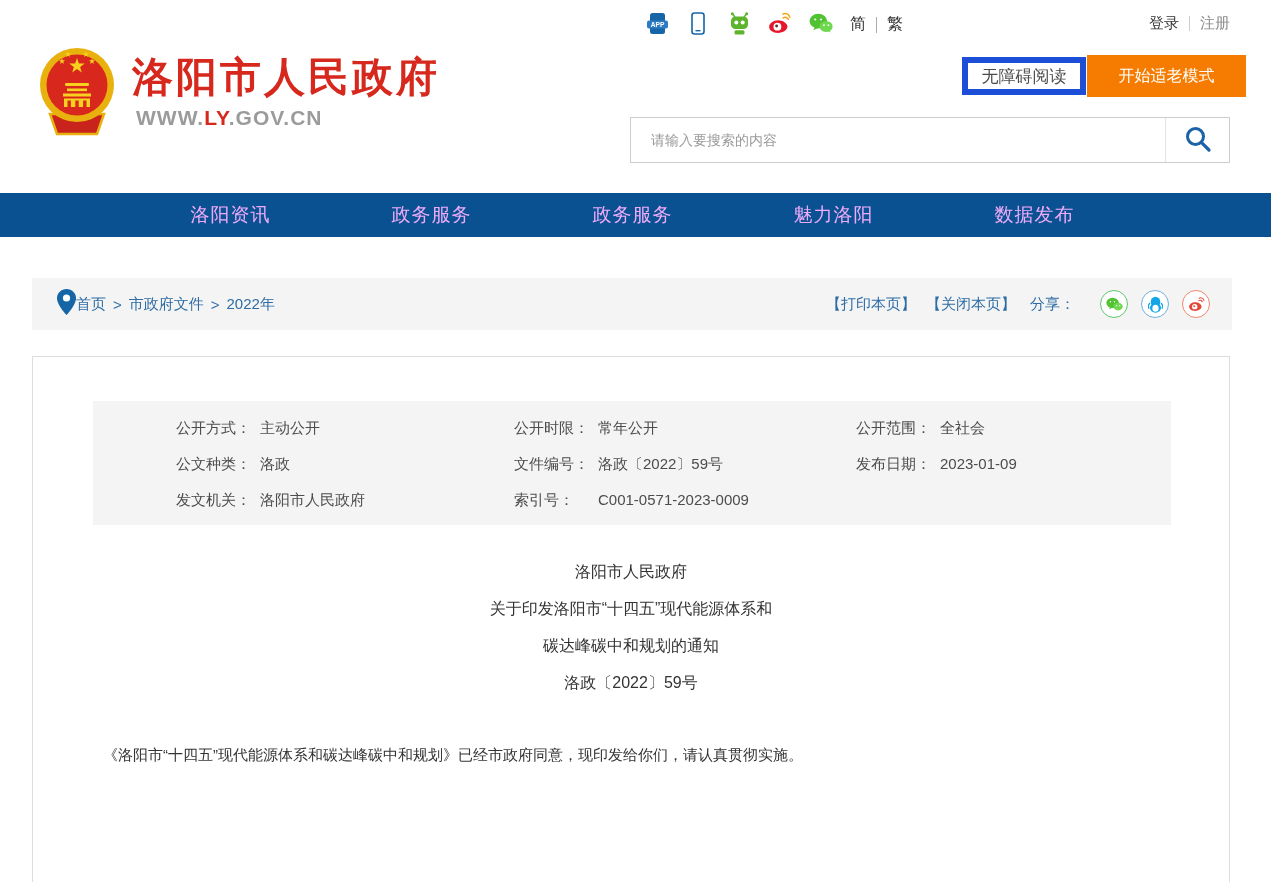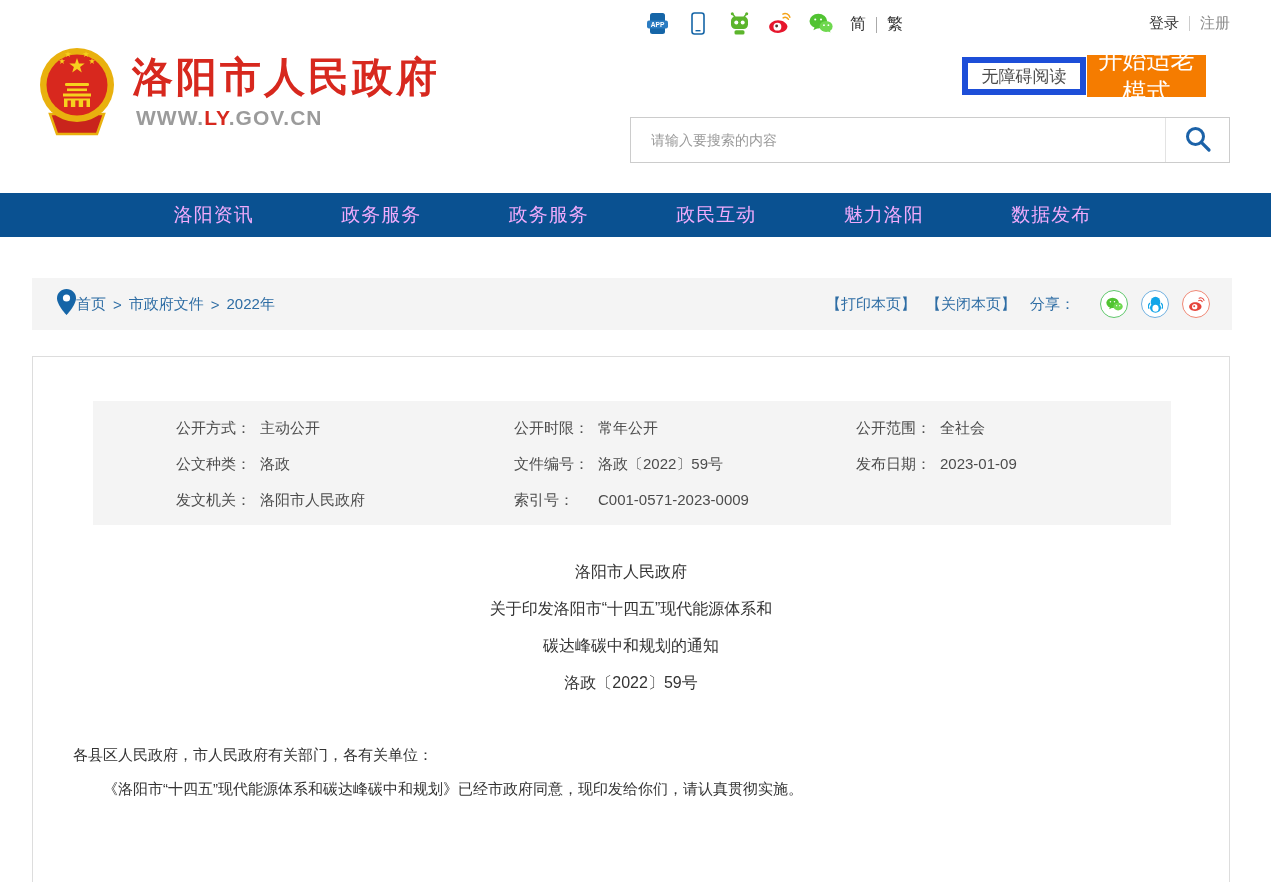--- a/index.html
+++ b/index.html
@@ -18,22 +18,22 @@
   .account .reg { color:#8a8a8a; cursor:pointer; }
   .acc-div { width:1px; height:15px; background:#ccc; margin:0 10px; }
 
   
   .emblem { position:absolute; left:36px; top:40px; width:82px; height:96px; cursor:pointer; }
   .site-name { position:absolute; left:132px; top:50px; font-size:41px; font-weight:bold; color:#d7281e; letter-spacing:3px; white-space:nowrap; }
   .site-url { position:absolute; left:136px; top:106px; font-size:21px; font-weight:bold; color:#9b9b9b; letter-spacing:1px; }
   .site-url .red { color:#d7281e; }
   .btn-accessibility { position:absolute; left:962px; top:57px; width:124px; height:38px; background:#fff;
     border:6px solid #1d4ed8; color:#4d4d4d; font-size:17px; display:flex; align-items:center; justify-content:center; cursor:pointer; }
-  .btn-elder { position:absolute; left:1087px; top:55px; width:119px; height:42px; background:#f57c00;
-    color:#fff; font-size:24px; display:flex; align-items:center; justify-content:center; cursor:pointer; border:none; }
+  .btn-elder { position:absolute; left:1087px; top:55px; width:159px; height:42px; background:#f57c00;
+    color:#fff; font-size:16px; display:flex; align-items:center; justify-content:center; cursor:pointer; border:none; }
   .searchbar { position:absolute; left:630px; top:117px; width:600px; height:46px; border:1px solid #ccc; background:#fff; display:flex; }
   .searchbar input { flex:1; border:none; outline:none; padding:0 20px; font-size:14px; color:#333;
     font-family:"Liberation Sans","DejaVu Sans",sans-serif; background:transparent; }
   .searchbar input::placeholder { color:#9a9a9a; }
   .search-btn { width:64px; border:none; border-left:1px solid #e3e3e3; background:#fff; display:flex; align-items:center; justify-content:center; cursor:pointer; }
 
   
   .mainnav { position:absolute; left:0; top:193px; width:1271px; height:44px; background:#0a5191; }
   .mainnav-inner { margin-left:130px; width:1005px; height:44px; display:flex; }
   .nav-item { flex:1; text-align:center; line-height:44px; font-size:19px; color:#f0abfc; letter-spacing:1px; cursor:pointer; }
@@ -171,21 +171,20 @@
           </svg>
       </span>
     </button>
   </div>
 
   <div class="mainnav">
     <div class="mainnav-inner">
       <div class="nav-item">洛阳资讯</div>
       <div class="nav-item">政务服务</div>
       <div class="nav-item">政务服务</div>
-      <div class="nav-item">政民互动</div>
       <div class="nav-item">魅力洛阳</div>
       <div class="nav-item">数据发布</div>
     </div>
   </div>
 
   <div class="crumbbar">
     <div class="crumb-left">
       <span>
         <svg width="19" height="26" viewBox="0 0 19 26">
             <path d="M9.5 0C4.25 0 0 4.1 0 9.2c0 6.9 9.5 16.8 9.5 16.8S19 16.1 19 9.2C19 4.1 14.75 0 9.5 0z" fill="#1565a7"></path>
@@ -273,19 +272,18 @@
     </div>
 
     <div class="doc-title">
       <div class="tl">洛阳市人民政府</div>
       <div class="tl">关于印发洛阳市“十四五”现代能源体系和</div>
       <div class="tl">碳达峰碳中和规划的通知</div>
       <div class="tl">洛政〔2022〕59号</div>
     </div>
 
     <div class="doc-body">
-      <div>各县区人民政府，市人民政府有关部门，各有关单位：</div>
       <div class="para-indent">《洛阳市“十四五”现代能源体系和碳达峰碳中和规划》已经市政府同意，现印发给你们，请认真贯彻实施。</div>
     </div>
 
   </div>
 
 </div>
 
 </body></html>

